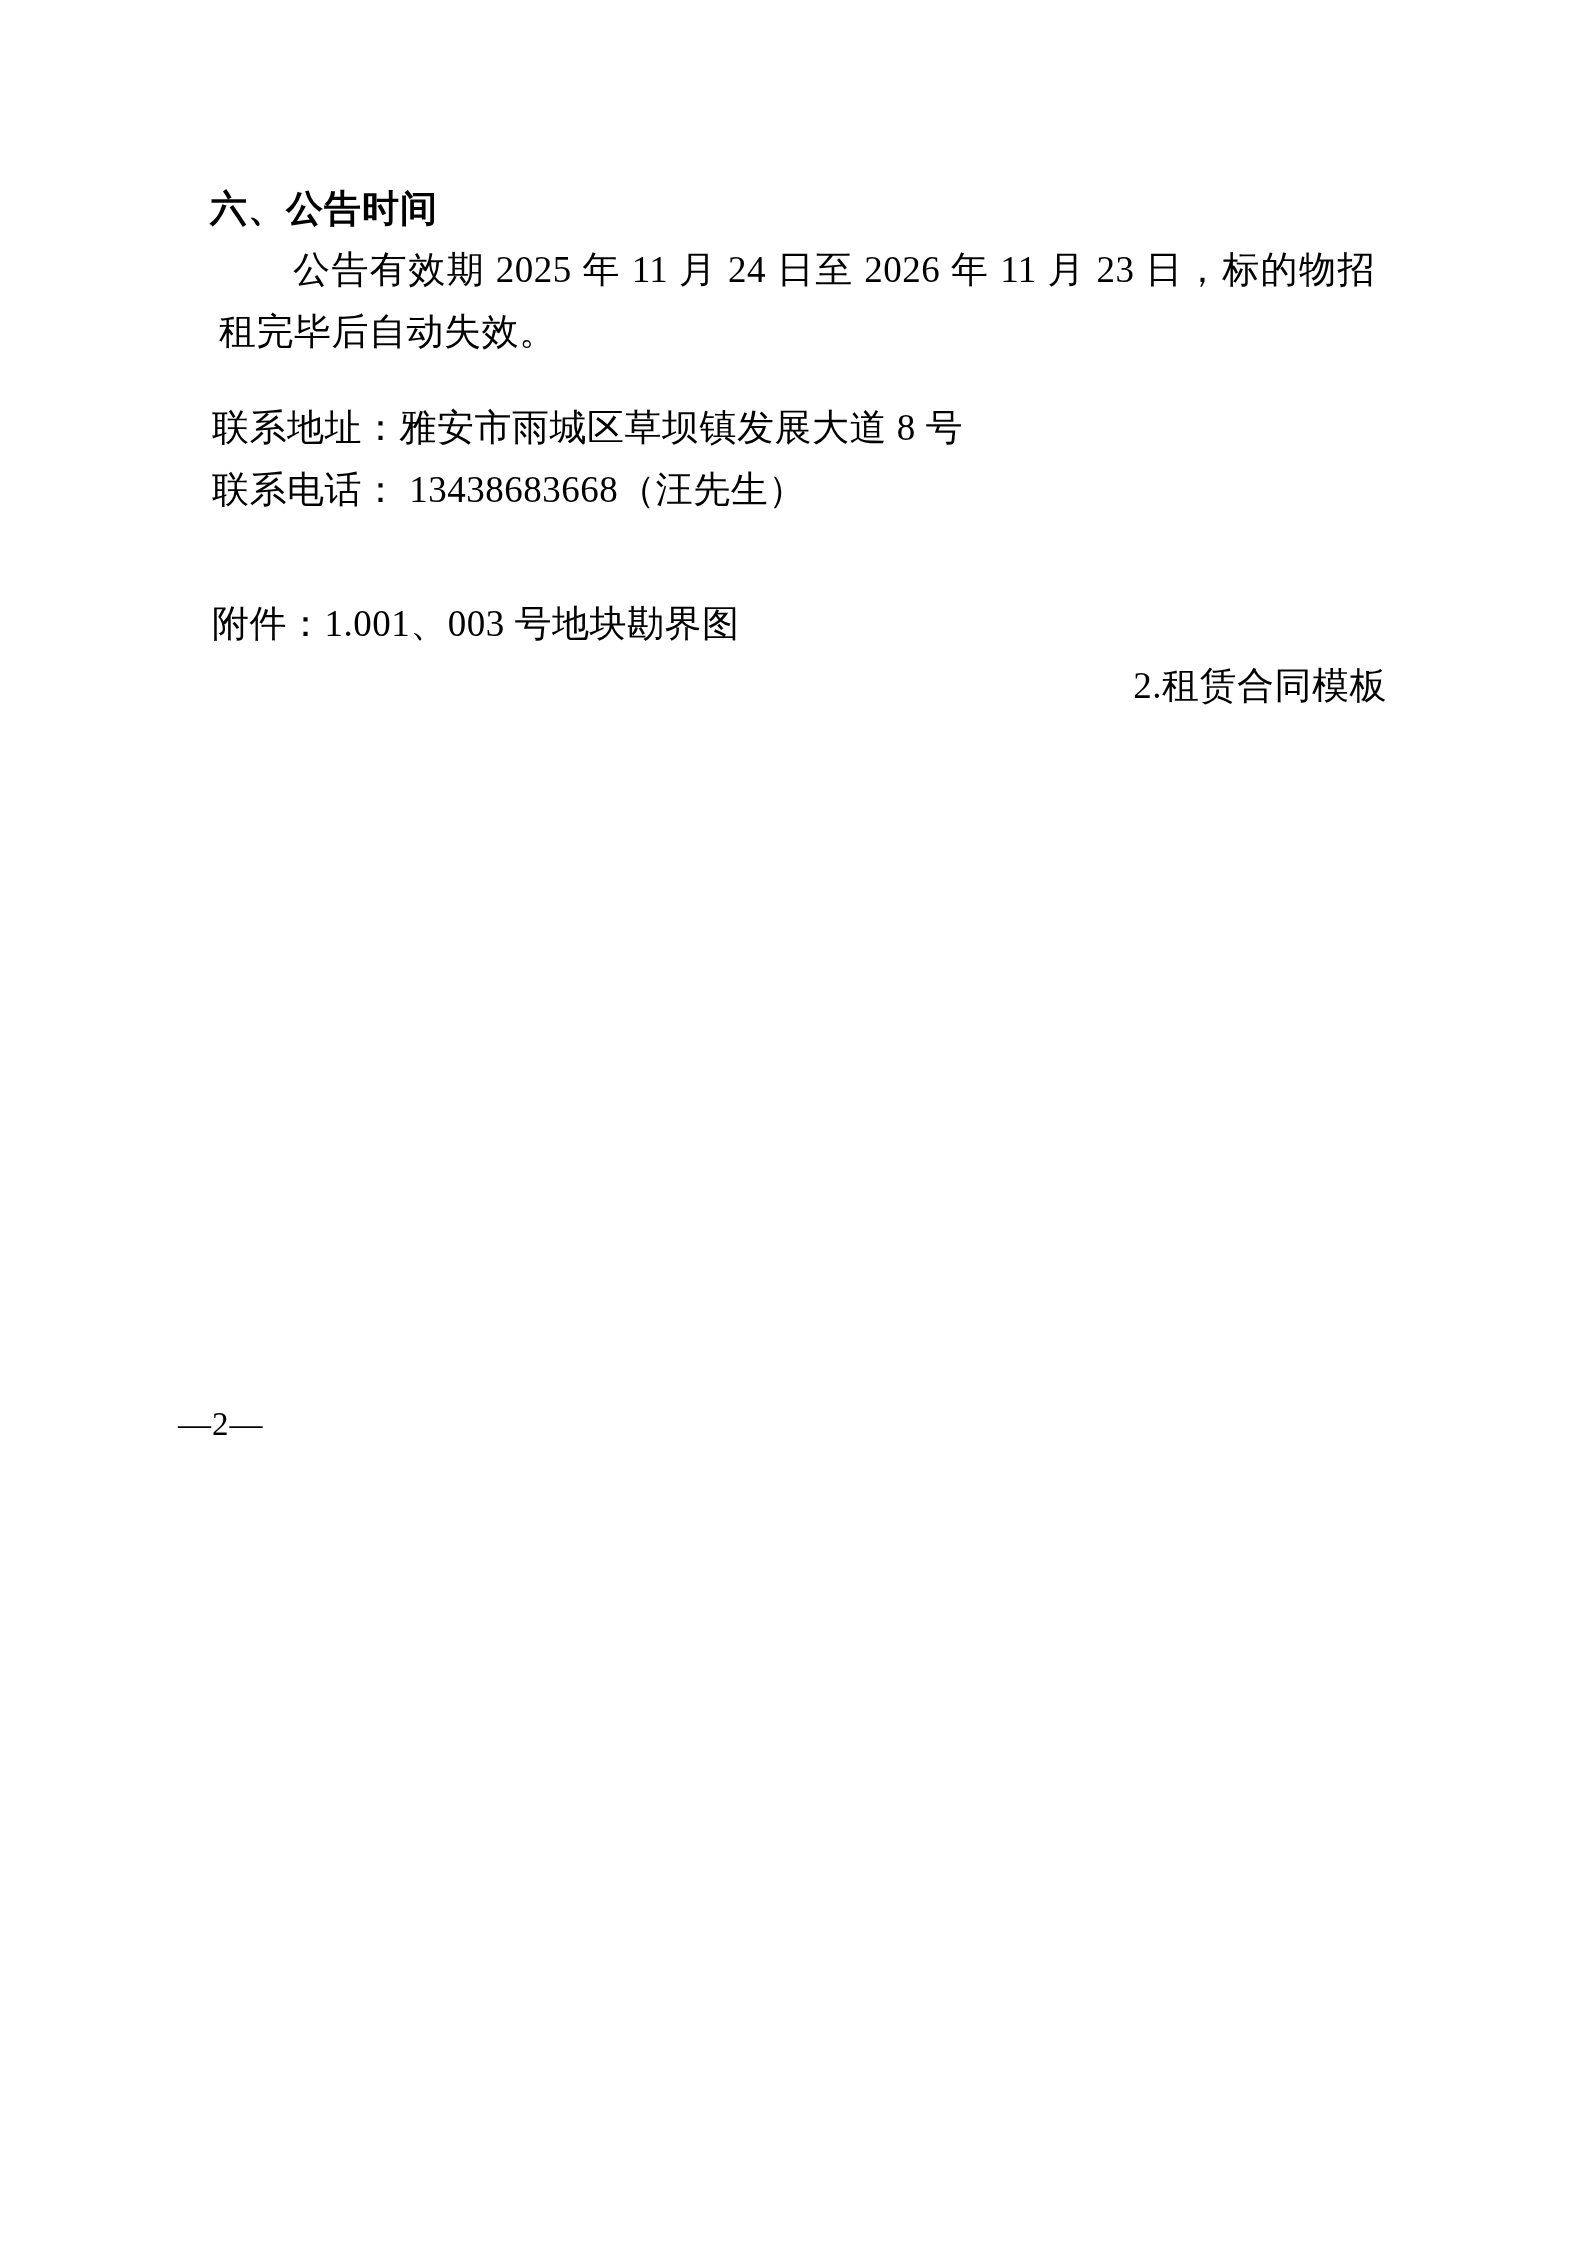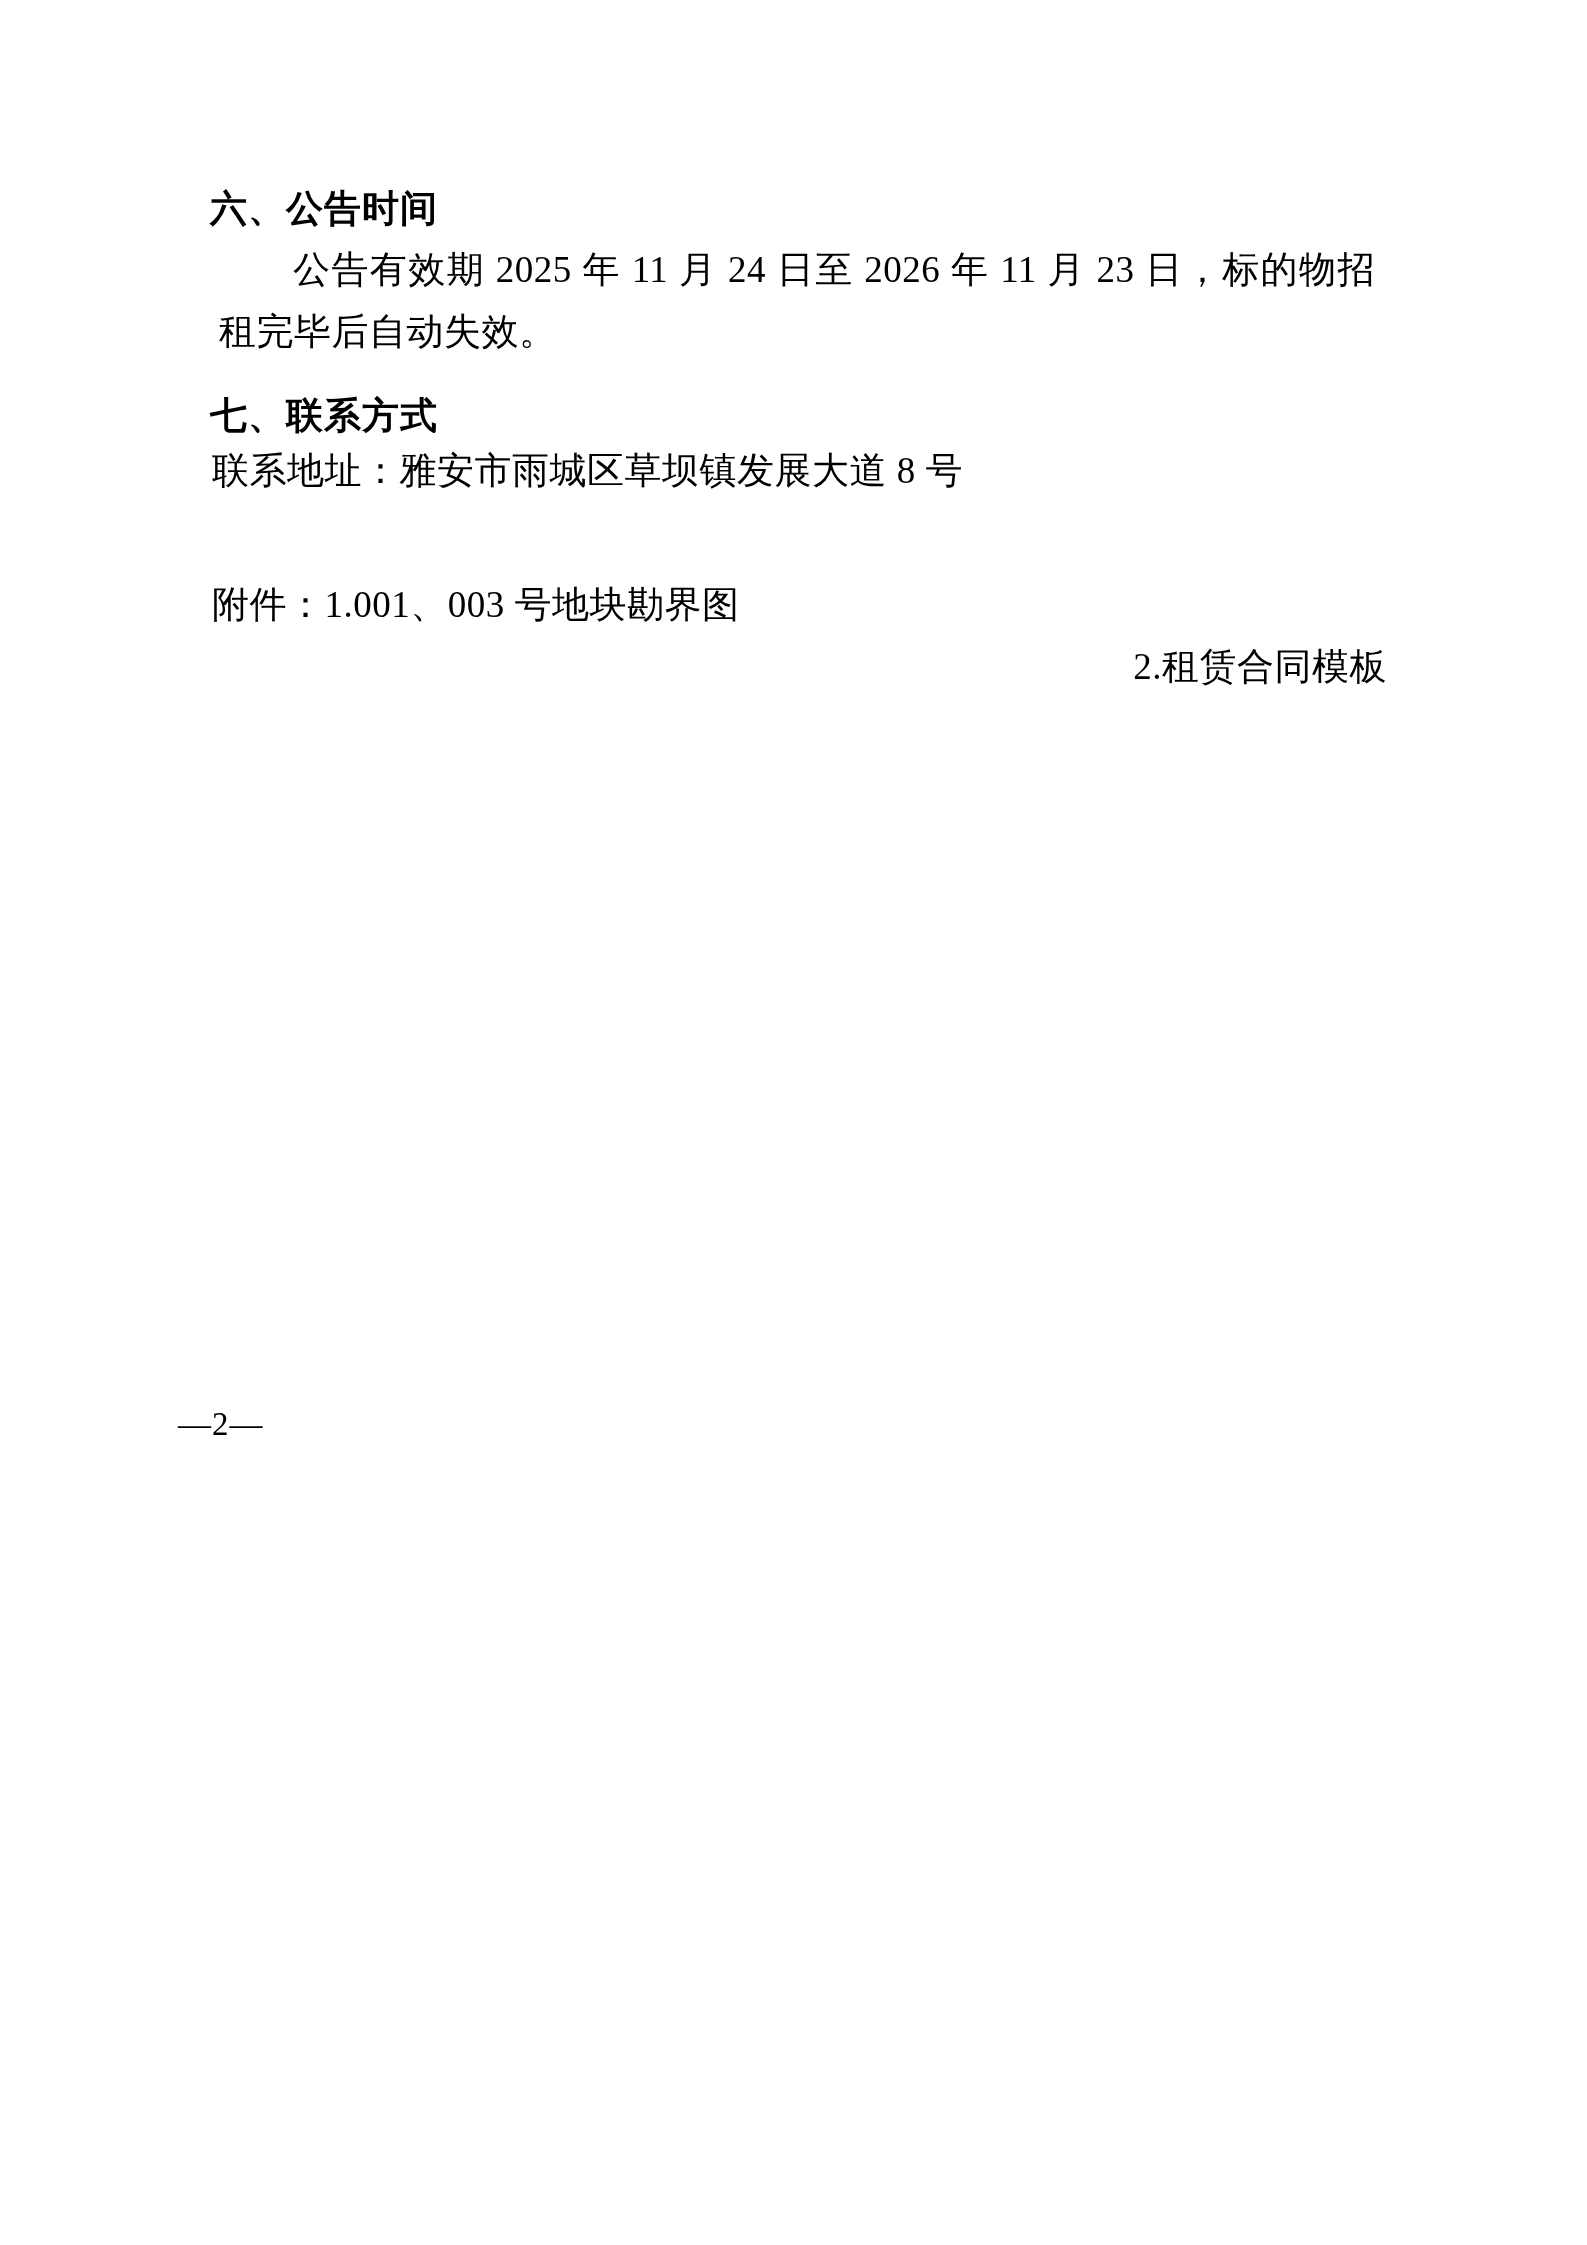--- a/index.html
+++ b/index.html
@@ -83,24 +83,24 @@
 
 <div class="page">
   <div class="content">
 
     <h2 class="heading">六、公告时间</h2>
 
     <p class="para indent2">公告有效期 2025 年 11 月 24 日至 2026 年 11 月 23 日，标的物招租完毕后自动失效。</p>
 
     <div class="spacer-sm"></div>
 
-    <h2 class="heading">七、联系方式</h2>
 
     <div class="line">联系地址：雅安市雨城区草坝镇发展大道 8 号</div>
 
+    <div class="line">联系电话： 13438683668（汪先生）</div>
 
     <div class="spacer-lg"></div>
 
     <div class="attach-line">附件：1.001、003 号地块勘界图</div>
 
     <div class="attach-sub">2.租赁合同模板</div>
 
   </div>
 
   <div class="pagenum">—2—</div>

